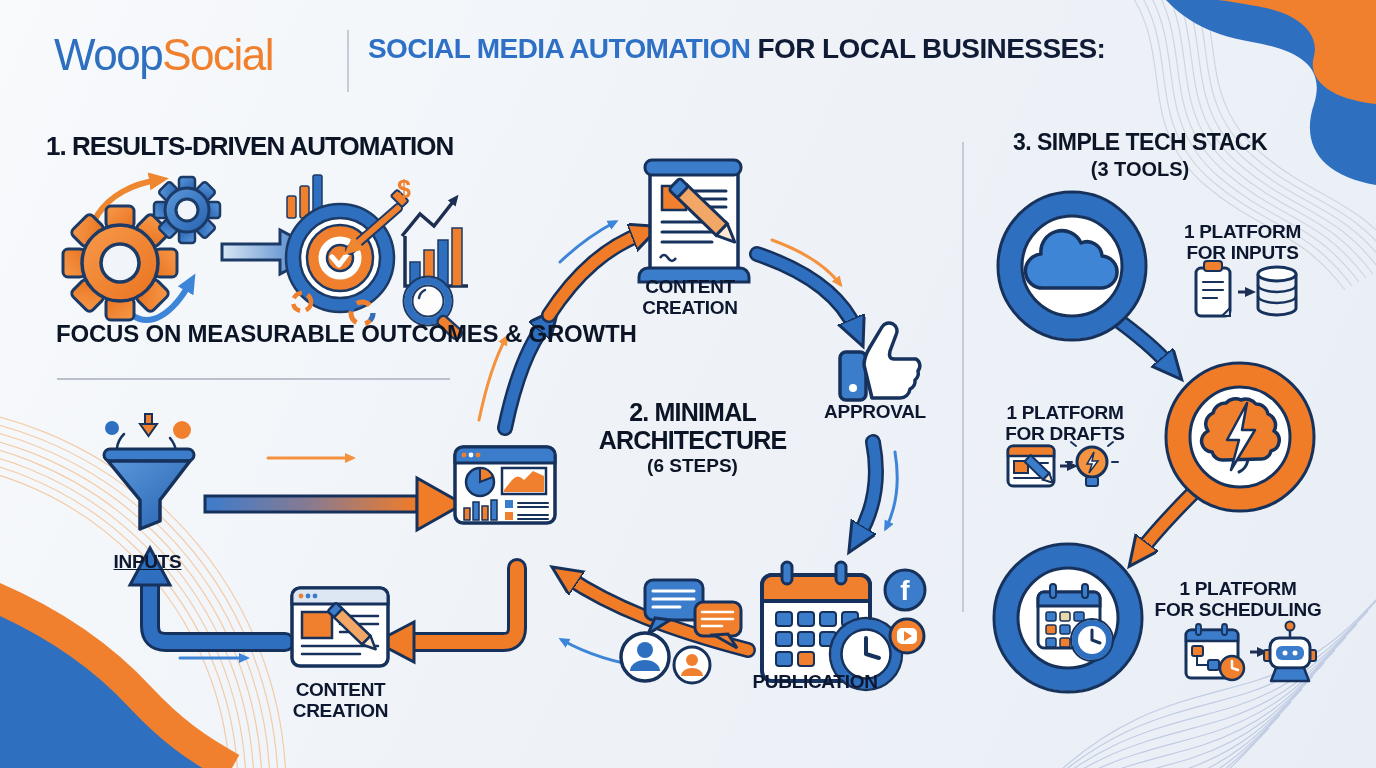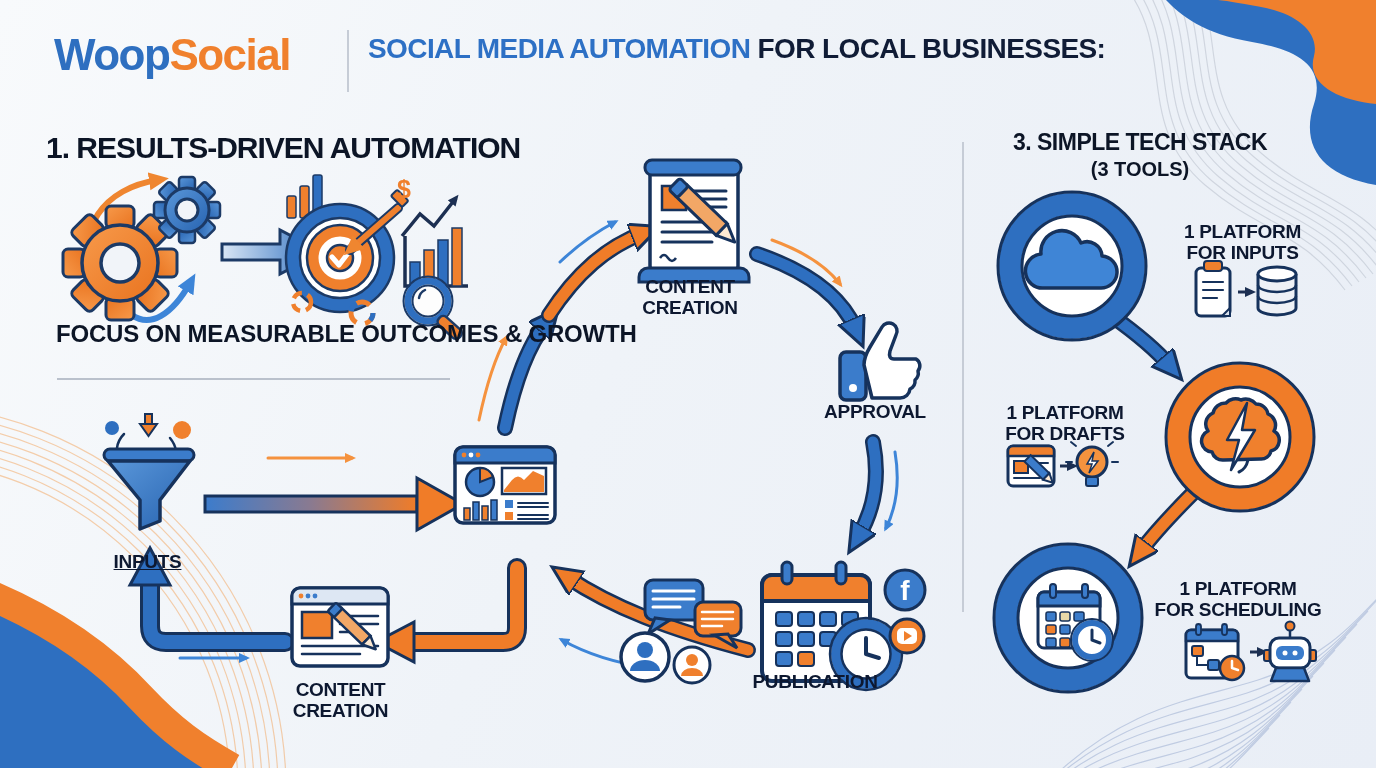--- a/index.html
+++ b/index.html
@@ -4,25 +4,25 @@
 <style>
   html,body{margin:0;padding:0;}
   body{font-family:"Liberation Sans","DejaVu Sans",sans-serif;}
   #stage{position:relative;width:1376px;height:768px;overflow:hidden;
          background:linear-gradient(115deg,#f8fafc 0%,#eff3f8 45%,#e9eef6 100%);}
   svg{position:absolute;left:0;top:0;}
   .lbl{position:absolute;font-weight:800;color:#0d1830;text-align:center;line-height:1.12;letter-spacing:-0.3px;}
   .fs19{font-size:19px;margin-top:10px;}
   .divider-v{position:absolute;background:#c6ccd6;width:2px;}
   .divider-h{position:absolute;background:#bac1cc;height:2px;}
-  #logo{position:absolute;left:54px;top:30px;font-size:44px;font-weight:700;letter-spacing:-1.5px;}
+  #logo{position:absolute;left:54px;top:30px;font-size:44px;font-weight:400;letter-spacing:-1.5px;}
   #logo .p1{color:#2e6fc0;} #logo .p2{color:#f0802d;}
   #title{position:absolute;left:368px;top:33px;font-weight:800;font-size:28px;letter-spacing:-0.6px;line-height:1.16;}
   #title .blue{color:#2d70c5;} #title .dark{color:#101c36;} #title .orange{color:#ee7c27;}
-  #s1-heading{position:absolute;left:46px;top:131px;font-size:30px;font-weight:800;color:#0c1526;letter-spacing:-1px;}
+  #s1-heading{position:absolute;left:46px;top:131px;font-size:26px;font-weight:800;color:#0c1526;letter-spacing:-1px;}
   #s1-caption{position:absolute;left:56px;top:320px;font-size:24px;font-weight:800;color:#0c1526;letter-spacing:-0.2px;}
   #s3-heading{position:absolute;left:985px;top:129px;width:310px;text-align:center;font-size:23px;font-weight:800;color:#0c1526;letter-spacing:-0.5px;}
   #s3-sub{position:absolute;left:985px;top:158px;width:310px;text-align:center;font-size:20px;font-weight:700;color:#0c1526;}
   #s2-heading{position:absolute;left:575px;top:398px;width:235px;text-align:center;font-size:25px;font-weight:800;color:#0c1526;letter-spacing:-0.8px;line-height:1.13;}
   #s2-sub{font-size:19px;font-weight:700;letter-spacing:0;}
 </style>
 </head>
 <body>
 
 <div id="stage">
@@ -473,20 +473,25 @@
 </div>
 <div class="divider-v" style="left:347px;top:30px;height:62px;"></div>
 <div id="title">
   <div><span class="blue">SOCIAL MEDIA AUTOMATION</span><span class="dark"> FOR LOCAL BUSINESSES:</span></div>
 </div>
 
 <div id="s1-heading">1. RESULTS-DRIVEN AUTOMATION</div>
 <div id="s1-caption">FOCUS ON MEASURABLE OUTCOMES &amp; GROWTH</div>
 <div class="divider-h" style="left:57px;top:378px;width:393px;"></div>
 
+<div id="s2-heading">
+  <div>2. MINIMAL</div>
+  <div>ARCHITECTURE</div>
+  <div id="s2-sub">(6 STEPS)</div>
+</div>
 
 <div class="lbl fs19" style="left:605px;top:266px;width:170px;">
   <div>CONTENT</div>
   <div>CREATION</div>
 </div>
 <div class="lbl fs19" style="left:795px;top:391px;width:160px;">APPROVAL</div>
 <div class="lbl fs19" style="left:715px;top:661px;width:200px;">PUBLICATION</div>
 <div class="lbl fs19" style="left:75px;top:541px;width:145px;text-decoration:underline;">INPUTS</div>
 <div class="lbl fs19" style="left:258px;top:669px;width:165px;">
   <div>CONTENT</div>

